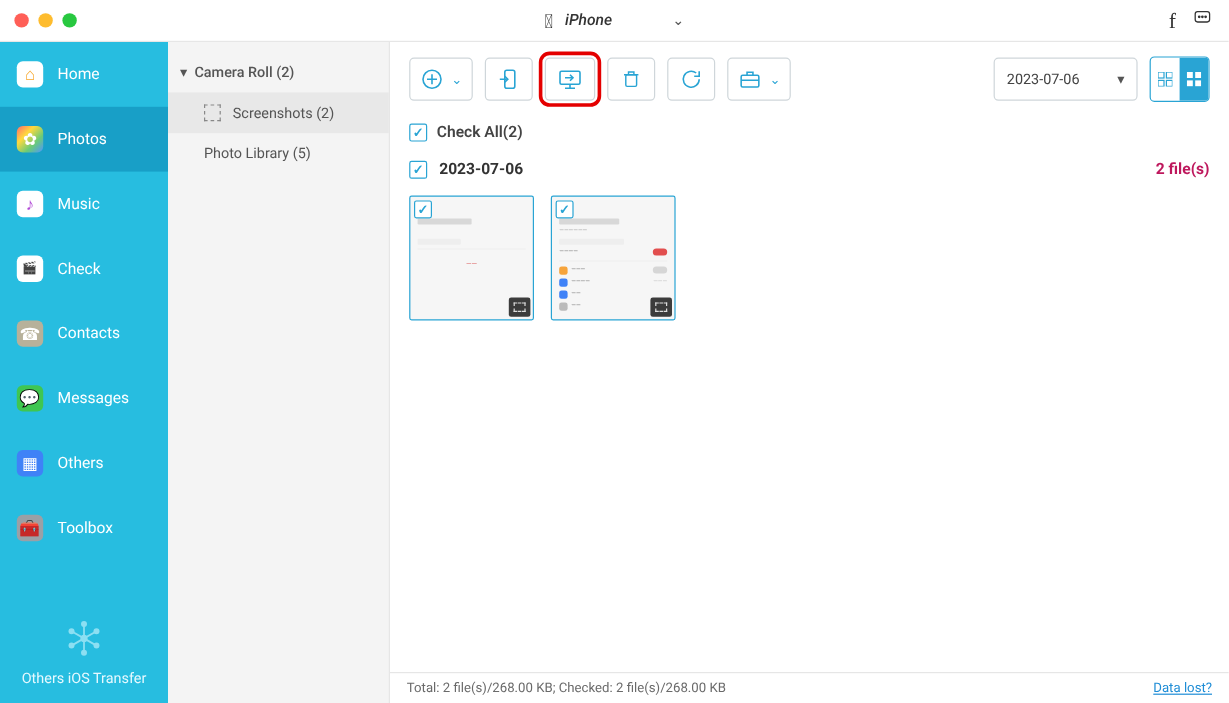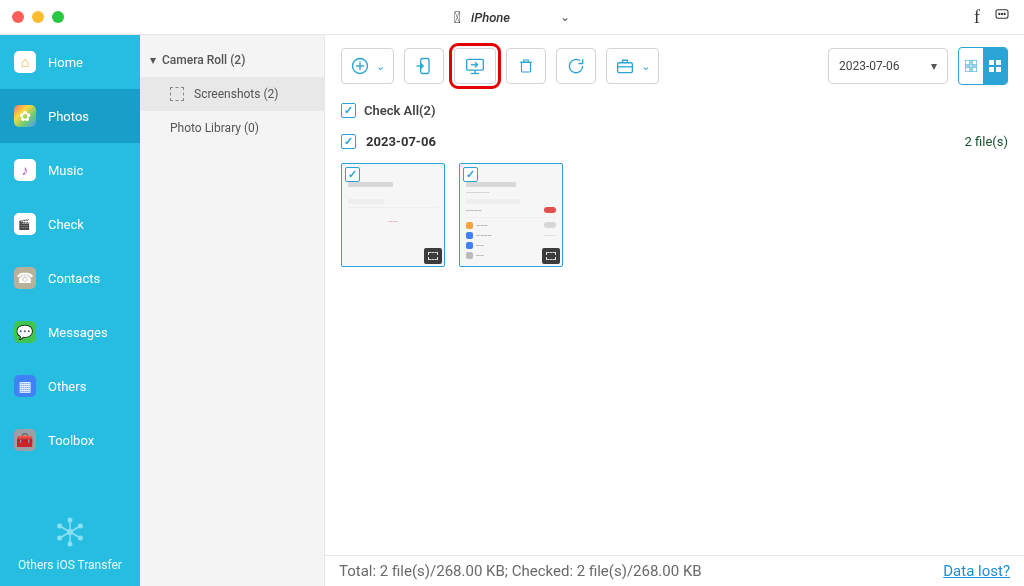--- a/index.html
+++ b/index.html
@@ -48,35 +48,35 @@
   .toolbar-spacer { flex:1; }
   .date-picker { height:36px; width:120px; border:1px solid #cfd6da; border-radius:4px; display:flex; align-items:center; justify-content:space-between; padding:0 10px; color:#444; font-size:12px; }
   .views { display:flex; border:1px solid #29a4d4; border-radius:4px; overflow:hidden; }
   .vbtn { width:24px; height:36px; display:flex; align-items:center; justify-content:center; color:#29a4d4; }
   .vbtn.active { background:#29a4d4; color:#fff; }
 
   .checkall { padding: 6px 16px 10px; display:flex; align-items:center; gap:8px; font-size:13px; font-weight:600; color:#444; }
   .ck { width:15px; height:15px; border:1.5px solid #29a4d4; border-radius:2px; display:flex; align-items:center; justify-content:center; color:#29a4d4; font-size:11px; font-weight:700; }
 
   .group-header { padding: 6px 16px; display:flex; align-items:center; gap:10px; font-weight:700; font-size:13px; }
-  .group-header .right { margin-left:auto; font-weight:400; color:#14532d; }
+  .group-header .right { margin-left:auto; font-weight:700; color:#be185d; }
 
   .thumbs { display:flex; gap:14px; padding: 8px 16px; }
   .thumb { width:104px; height:104px; border:1.5px solid #29a4d4; border-radius:2px; position:relative; background:#f6f6f6; overflow:hidden; }
   .thumb .ck { position:absolute; top:3px; left:3px; background:#fff; }
   .thumb .badge { position:absolute; right:2px; bottom:2px; width:18px; height:16px; background:#3c3c3c; border-radius:2px; display:flex; align-items:center; justify-content:center; }
   .thumb .badge span { width:10px; height:8px; border:1px dashed #ddd; display:block; }
   .mock { padding:16px 6px 6px 6px; font-size:6px; color:#666; }
   .mock .bar { height:5px; background:#eee; margin:2px 0; border-radius:1px; }
   .mock .barline { height:8px; display:flex; align-items:center; gap:3px; margin:2px 0; }
   .mock .sq { width:7px; height:7px; border-radius:2px; }
   .mock .pill { width:12px; height:6px; background:#d6d6d6; border-radius:3px; margin-left:auto; }
   .mock hr { border:none; border-top:1px solid #eee; margin:3px 0; }
 
-  .statusbar { margin-top:auto; border-top:1px solid #e6e6e6; padding: 6px 14px; font-size:15px; color:#6a6a6a; display:flex; align-items:center; }
+  .statusbar { margin-top:auto; border-top:1px solid #e6e6e6; padding: 6px 14px; font-size:11px; color:#6a6a6a; display:flex; align-items:center; }
   .statusbar a { color:#1f8dd6; text-decoration:underline; margin-left:auto; }
 </style>
 </head>
 <body>
 
 <div class="topbar">
   <div class="traffic-lights">
     <div class="tl red"></div>
     <div class="tl yellow"></div>
     <div class="tl green"></div>
@@ -161,21 +161,21 @@
   <div class="subcol">
     <div class="sub-header">
       <span>▾</span>
       <span>Camera Roll (2)</span>
     </div>
     <div class="sub-item sel">
       <span class="scicon"></span>
       <span>Screenshots (2)</span>
     </div>
     <div class="sub-item">
-      <span>Photo Library (0)</span>
+      <span>Photo Library (5)</span>
     </div>
   </div>
 
   <div class="main">
     <div class="toolbar">
       <div class="tbtn">
         <svg width="20" height="20" viewBox="0 0 24 24">
             <circle cx="12" cy="12" r="9" fill="none" stroke="#29a4d4" stroke-width="1.6"></circle>
             <line x1="12" y1="7" x2="12" y2="17" stroke="#29a4d4" stroke-width="1.6"></line>
             <line x1="7" y1="12" x2="17" y2="12" stroke="#29a4d4" stroke-width="1.6"></line>

